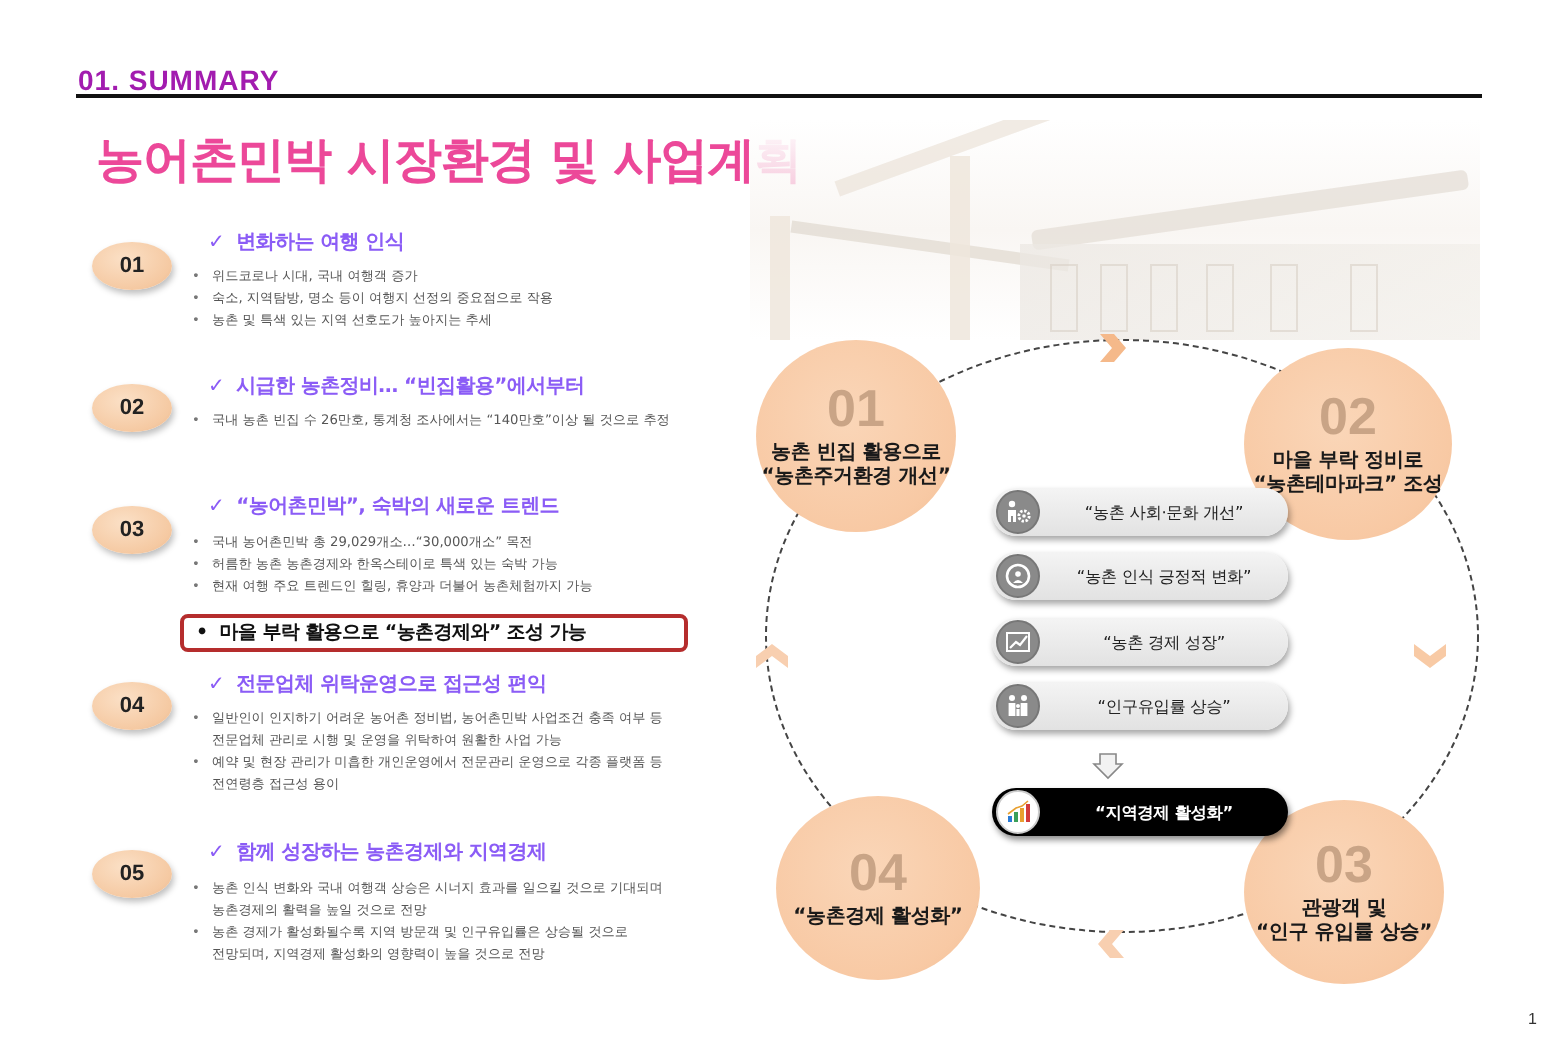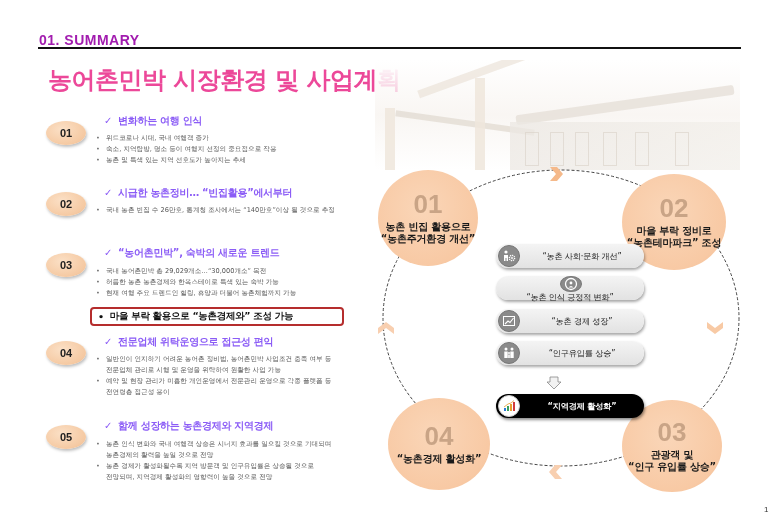--- a/index.html
+++ b/index.html
@@ -182,21 +182,21 @@
   <span class="ico" data-name="gear-person-icon">
     <svg width="14" height="14" viewBox="0 0 14 14">
         <circle cx="4" cy="3" r="1.6" fill="#fff"></circle>
         <path d="M2 6 L6 6 L6 12 L4.5 12 L4.5 9 L3.5 9 L3.5 12 L2 12 Z" fill="#fff"></path>
         <circle cx="10" cy="9" r="2.6" fill="none" stroke="#fff" stroke-width="1.4" stroke-dasharray="1.2,0.8"></circle>
         <circle cx="10" cy="9" r="0.9" fill="#fff"></circle>
       </svg>
   </span>
   <span class="lbl" data-name="pill-label">“농촌 사회·문화 개선”</span>
 </div>
-<div class="pill" data-name="outcome-pill-perception" style="top:276px;flex-direction:column;">
+<div class="pill" data-name="outcome-pill-perception" style="top:276px;">
   <span class="ico" data-name="globe-people-icon">
     <svg width="14" height="14" viewBox="0 0 14 14">
         <circle cx="7" cy="7" r="5.5" fill="none" stroke="#fff" stroke-width="1.3"></circle>
         <circle cx="7" cy="6" r="1.4" fill="#fff"></circle>
         <path d="M4.5 10.5 Q7 7.5 9.5 10.5 Z" fill="#fff"></path>
       </svg>
   </span>
   <span class="lbl" data-name="pill-label">“농촌 인식 긍정적 변화”</span>
 </div>
 <div class="pill" data-name="outcome-pill-economy-growth" style="top:309px;">

